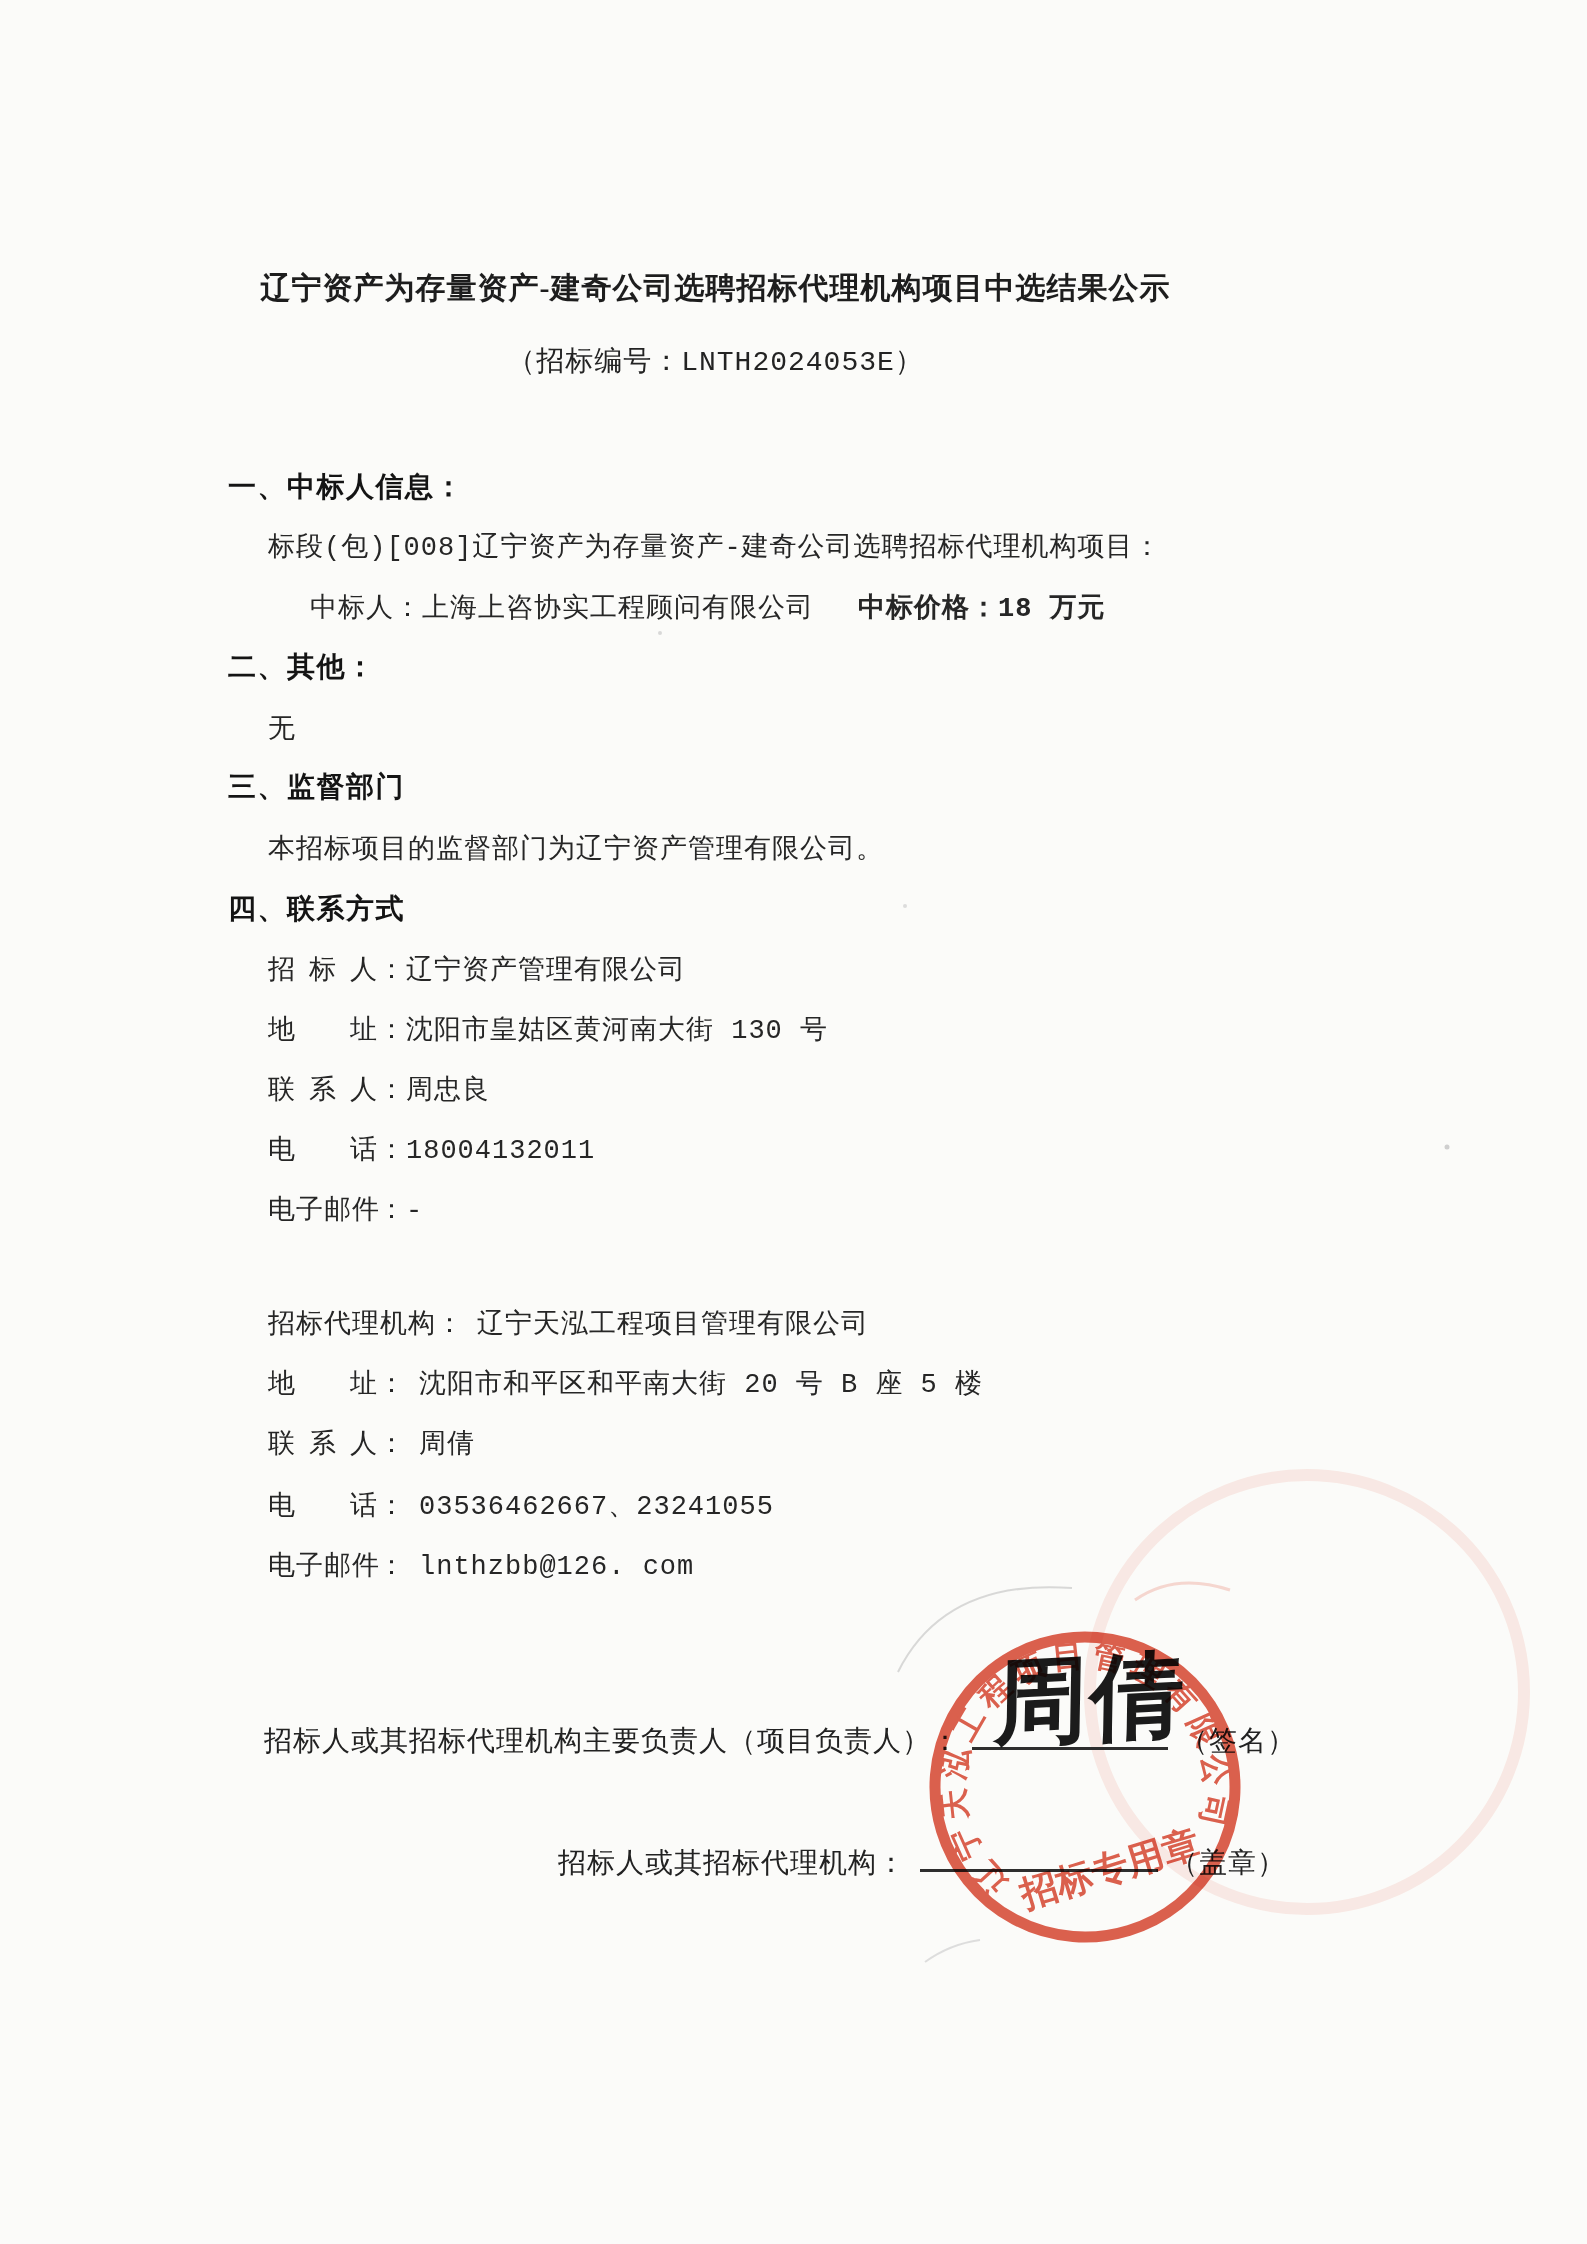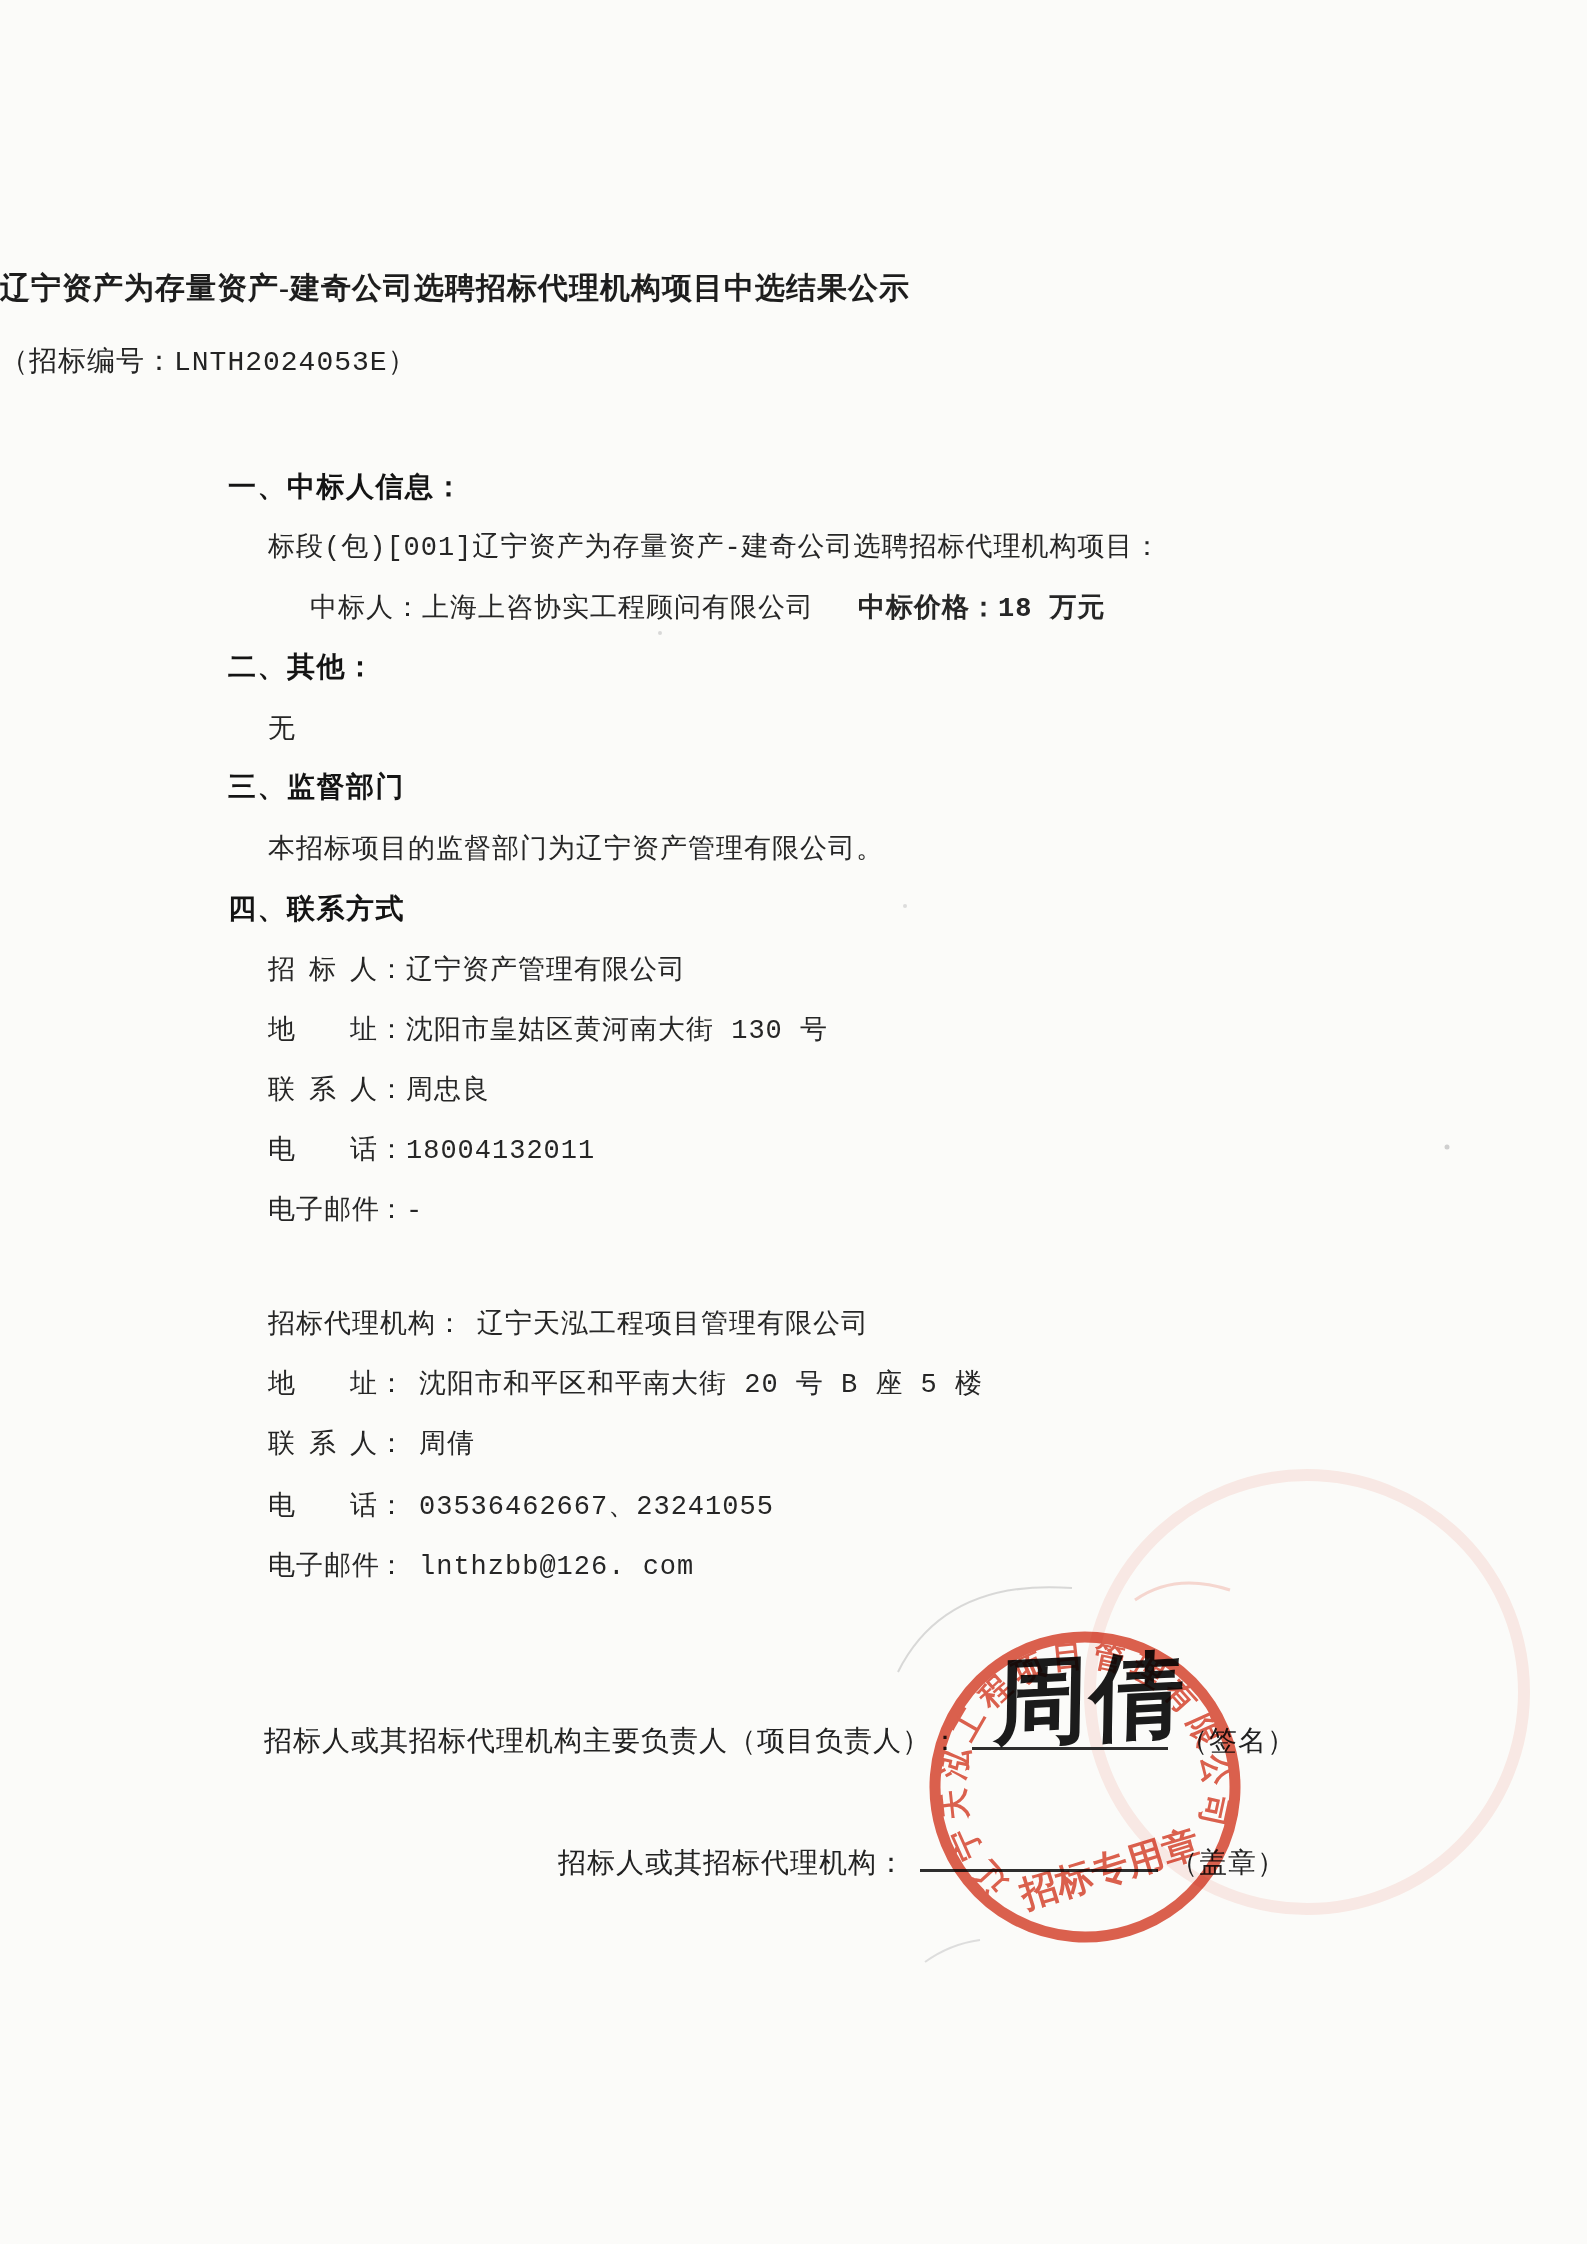--- a/index.html
+++ b/index.html
@@ -2,21 +2,21 @@
 <html><head>
 <meta charset="utf-8">
 <style>
   html,body{margin:0;padding:0;}
   body{
     width:1587px;height:2244px;position:relative;overflow:hidden;
     background:#fbfbf9;color:#262626;
     font-family:"Liberation Serif",serif;
   }
   .abs{position:absolute;white-space:pre;}
-  .center{left:0;width:1431px;}
+  .center{left:0;width:1431px;text-align:center;}
   .title{font-size:30px;font-weight:700;letter-spacing:1px;color:#1d1d1d;}
   .subtitle{font-size:28px;letter-spacing:1px;color:#232323;}
   .h{font-size:28px;font-weight:700;letter-spacing:1.5px;color:#141414;
      font-family:"Liberation Sans",sans-serif;}
   .b{font-size:27px;letter-spacing:1px;
      font-family:"Liberation Mono","Liberation Serif",serif;}
   .mono{font-family:"Liberation Mono","DejaVu Sans Mono",monospace;}
   .jlabel{display:inline-block;width:110px;text-align:justify;text-align-last:justify;}
   .gap{margin-left:13px;}
   .sig{font-size:28px;letter-spacing:1px;
@@ -42,21 +42,21 @@
   }
   .artifacts{position:absolute;left:0;top:0;pointer-events:none;}
 </style>
 </head>
 <body>
 
 <div class="abs center title" style="top:268px;">辽宁资产为存量资产-建奇公司选聘招标代理机构项目中选结果公示</div>
 <div class="abs center subtitle" style="top:330px;margin-top:12px;"><span>（招标编号：</span><span class="mono">LNTH2024053E</span><span>）</span></div>
 
 <div class="abs h" style="left:228px;top:468px;font-family:Liberation Serif, serif;">一、中标人信息：</div>
-<div class="abs b" style="left:268px;top:528px;">标段(包)[001]辽宁资产为存量资产-建奇公司选聘招标代理机构项目：</div>
+<div class="abs b" style="left:268px;top:528px;">标段(包)[008]辽宁资产为存量资产-建奇公司选聘招标代理机构项目：</div>
 <div class="abs b" style="left:310px;top:589px;"><span>中标人</span><span>：</span><span>上海上咨协实工程顾问有限公司</span></div>
 <div class="abs b" style="left:858px;top:589px;font-weight:bold;"><span>中标价格</span><span>：</span><span>18 万元</span></div>
 
 <div class="abs h" style="left:228px;top:648px;">二、其他：</div>
 <div class="abs b" style="left:268px;top:710px;">无</div>
 
 <div class="abs h" style="left:228px;top:768px;">三、监督部门</div>
 <div class="abs b" style="left:268px;top:830px;">本招标项目的监督部门为辽宁资产管理有限公司。</div>
 
 <div class="abs h" style="left:228px;top:890px;">四、联系方式</div>

